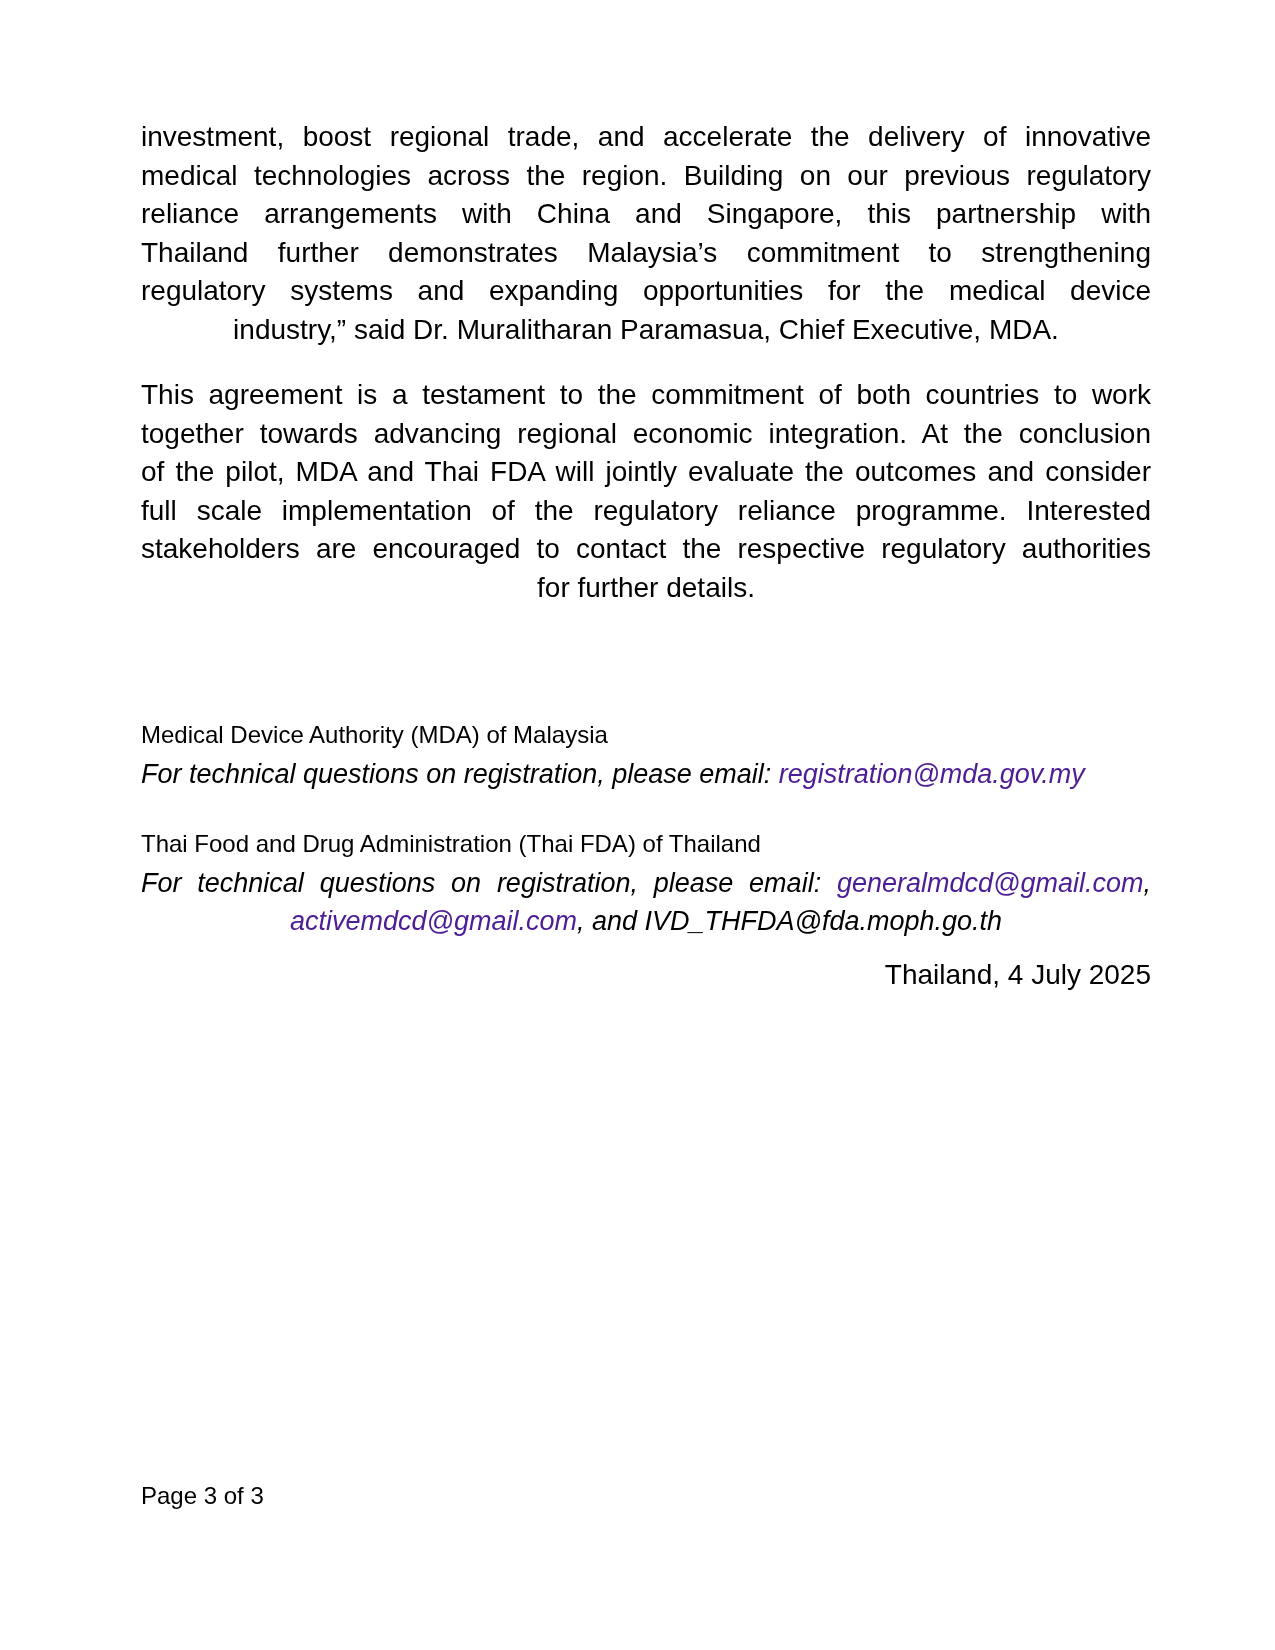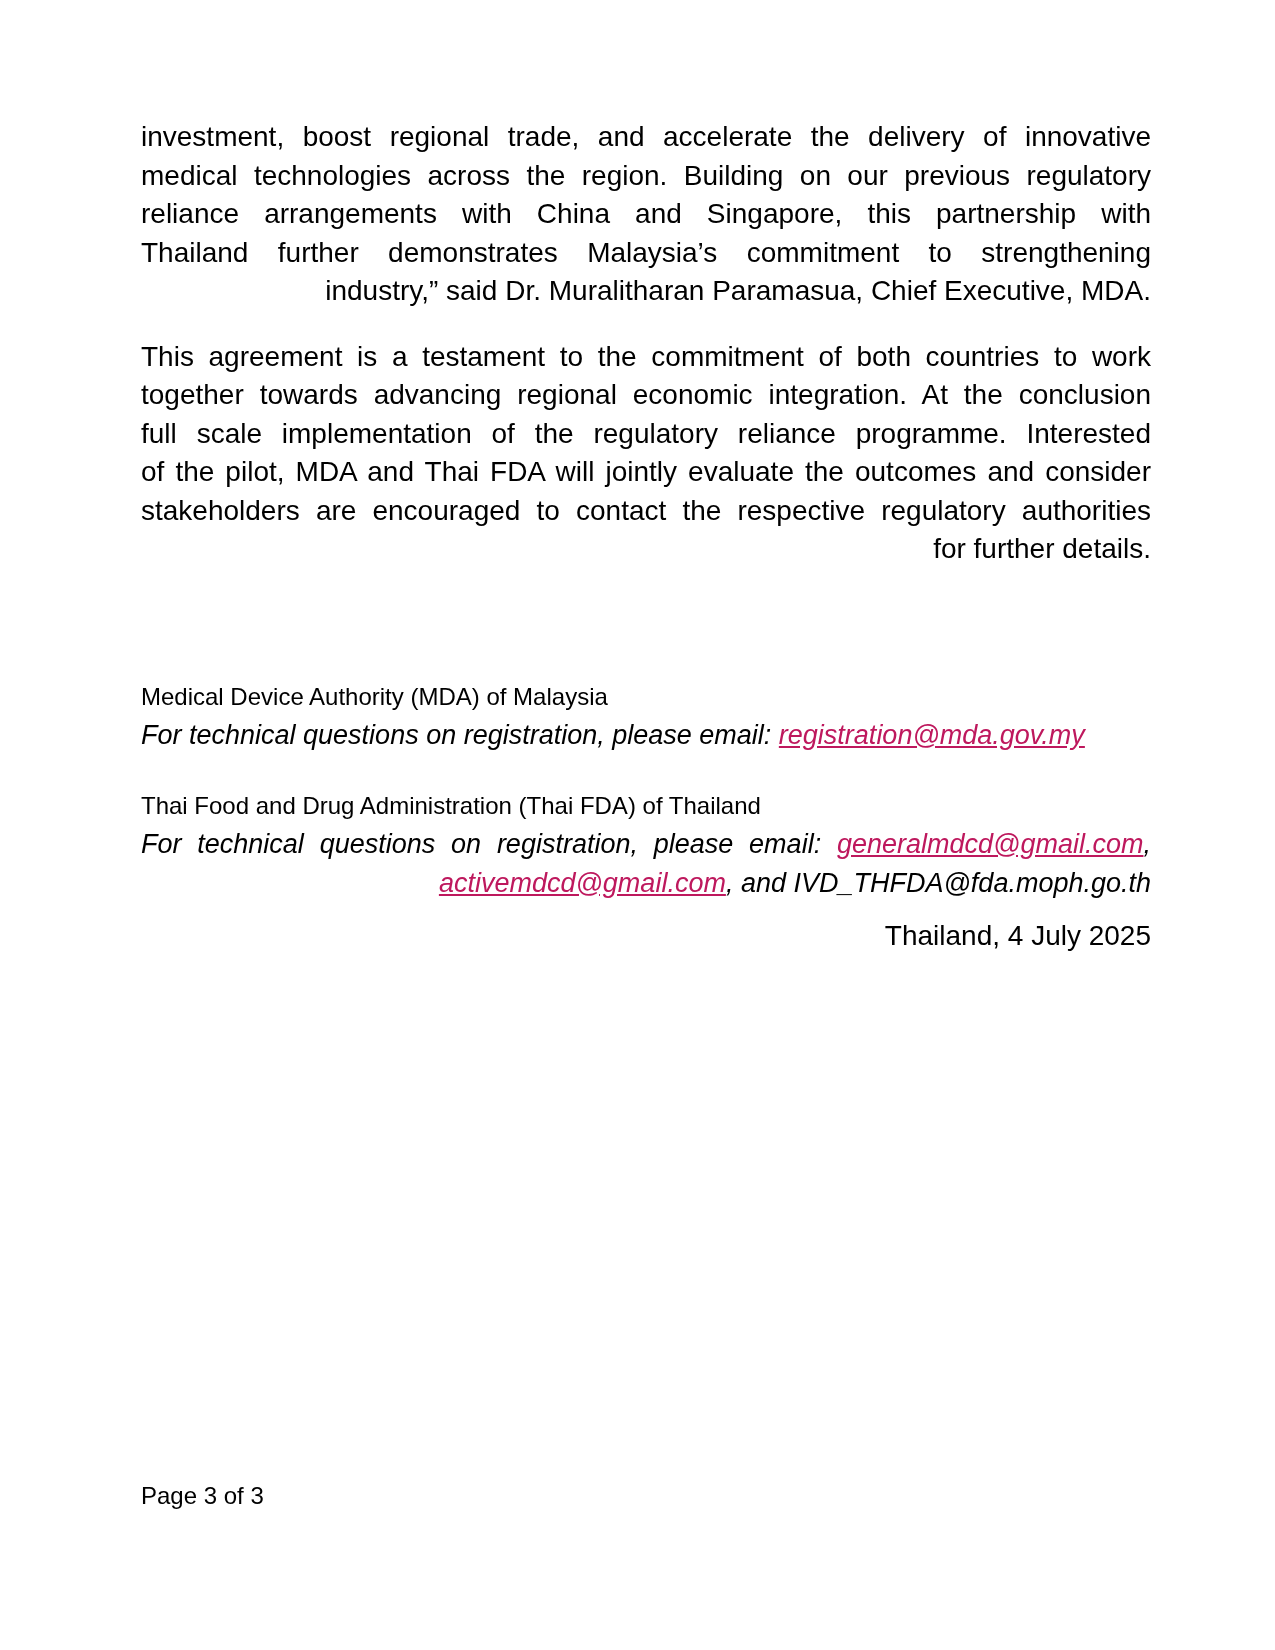--- a/index.html
+++ b/index.html
@@ -26,37 +26,36 @@
     font-size: 28px;
     line-height: 38.5px;
   }
   .para-1 { margin-bottom: 27px; }
   .para-2 { margin-bottom: 12px; }
   .jline {
     text-align: justify;
     text-align-last: justify;
   }
   .lline {
-    text-align: right;
+    text-align: center;
   }
   .contact-section-mda { margin-top: 109px; }
   .contact-section-thai { margin-top: 32px; }
   .contact-heading {
     font-size: 24px;
     line-height: 38.5px;
     font-weight: normal;
   }
   .contact-note {
     font-size: 27px;
     line-height: 38.5px;
     font-style: italic;
   }
   .email-link {
-    color: #be185d;
-    text-decoration: underline;
+    color: #4c1d95;
     cursor: pointer;
   }
   .date-line {
     margin-top: 15px;
     font-size: 28px;
     line-height: 38.5px;
     text-align: right;
   }
   .footer {
     position: absolute;
@@ -71,28 +70,29 @@
 <body>
 
 <div class="page">
   <div class="content">
 
     <div class="para para-1">
       <div class="jline">investment, boost regional trade, and accelerate the delivery of innovative</div>
       <div class="jline">medical technologies across the region. Building on our previous regulatory</div>
       <div class="jline">reliance arrangements with China and Singapore, this partnership with</div>
       <div class="jline">Thailand further demonstrates Malaysia’s commitment to strengthening</div>
+      <div class="jline">regulatory systems and expanding opportunities for the medical device</div>
       <div class="lline">industry,” said Dr. Muralitharan Paramasua, Chief Executive, MDA.</div>
     </div>
 
     <div class="para para-2">
       <div class="jline">This agreement is a testament to the commitment of both countries to work</div>
       <div class="jline">together towards advancing regional economic integration. At the conclusion</div>
+      <div class="jline">of the pilot, MDA and Thai FDA will jointly evaluate the outcomes and consider</div>
       <div class="jline">full scale implementation of the regulatory reliance programme. Interested</div>
-      <div class="jline">of the pilot, MDA and Thai FDA will jointly evaluate the outcomes and consider</div>
       <div class="jline">stakeholders are encouraged to contact the respective regulatory authorities</div>
       <div class="lline">for further details.</div>
     </div>
 
     <div class="contact-section-mda">
       <div class="contact-heading">Medical Device Authority (MDA) of Malaysia</div>
       <div class="contact-note"><span>For technical questions on registration, please email: </span><a class="email-link">registration@mda.gov.my</a></div>
     </div>
 
     <div class="contact-section-thai">

